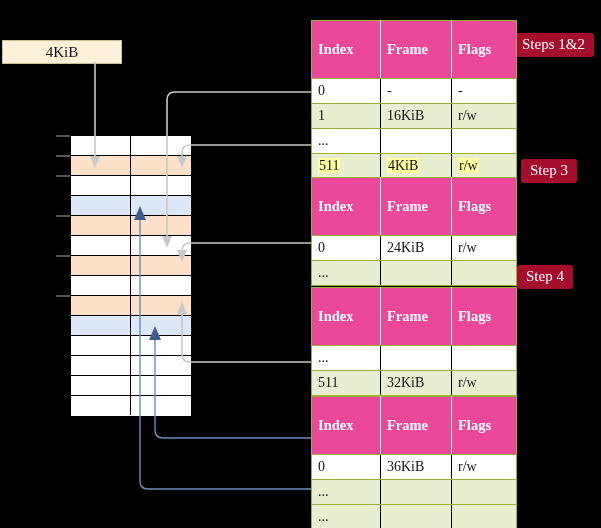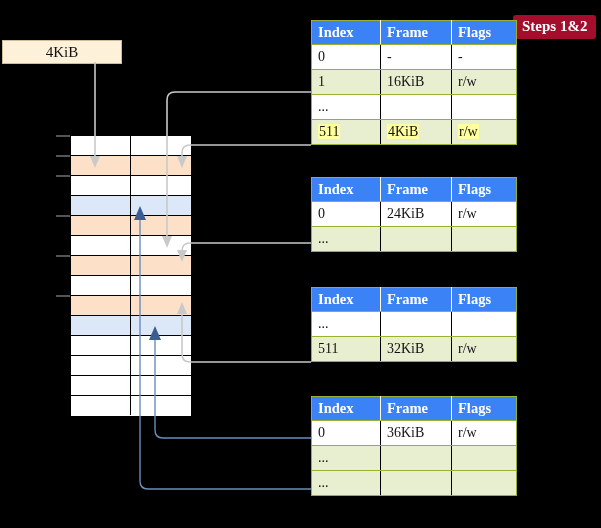--- a/index.html
+++ b/index.html
@@ -95,25 +95,25 @@
   
   .ptable {
     position: absolute;
     border-collapse: collapse;
     border: 1px solid #99b033;
     background: #ffffff;
     font-size: 14px;
     table-layout: fixed;
   }
   .ptable th {
-    background: #3b82f6;
+    background: #ec4899;
     color: #ffffff;
     font-weight: bold;
     text-align: left;
-    padding: 3px 6px;
+    padding: 20px 6px;
     border-right: 1px solid #ffffff;
     border-bottom: 1px solid #99b033;
     font-size: 14.5px;
   }
   .ptable th:last-child { border-right: none; font-family: Liberation Serif, serif; }
   .ptable td {
     padding: 3px 6px;
     border-right: 1px solid #000000;
     border-bottom: 1px solid #99b033;
     color: #111111;
@@ -178,22 +178,28 @@
     <path d="M 311 362 L 190 362 Q 182 362 182 354 L 182 310" fill="none" stroke="#c9c9c9" stroke-width="1.6"></path>
     <polygon points="182,302 177,314 187,314" fill="#c9c9c9"></polygon>
 
     <path d="M 311 438 L 163 438 Q 155 438 155 430 L 155 340" fill="none" stroke="#6b8cba" stroke-width="1.4"></path>
     <polygon points="155,326 149,340 161,340" fill="#3b5d92"></polygon>
 
     <path d="M 311 489 L 148 489 Q 140 489 140 481 L 140 220" fill="none" stroke="#6b8cba" stroke-width="1.4"></path>
     <polygon points="140,206 134,220 146,220" fill="#3b5d92"></polygon>
   </svg>
 
-  <div class="step-badge" style="left:513px; top:15px;font-weight:bold;">
+  <div class="step-badge" style="left:513px; top:33px;">
     <span>Steps 1&amp;2</span>
+  </div>
+  <div class="step-badge" style="left:521px; top:159px;">
+    <span>Step 3</span>
+  </div>
+  <div class="step-badge" style="left:517px; top:265px;">
+    <span>Step 4</span>
   </div>
 
   <div id="tables-host">
       <table class="ptable" style="left: 311px; top: 20px;">
         <thead>
           <tr>
             <th class="col-idx">Index</th>
             <th class="col-frm">Frame</th>
             <th class="col-flg">Flags</th>
           </tr>

